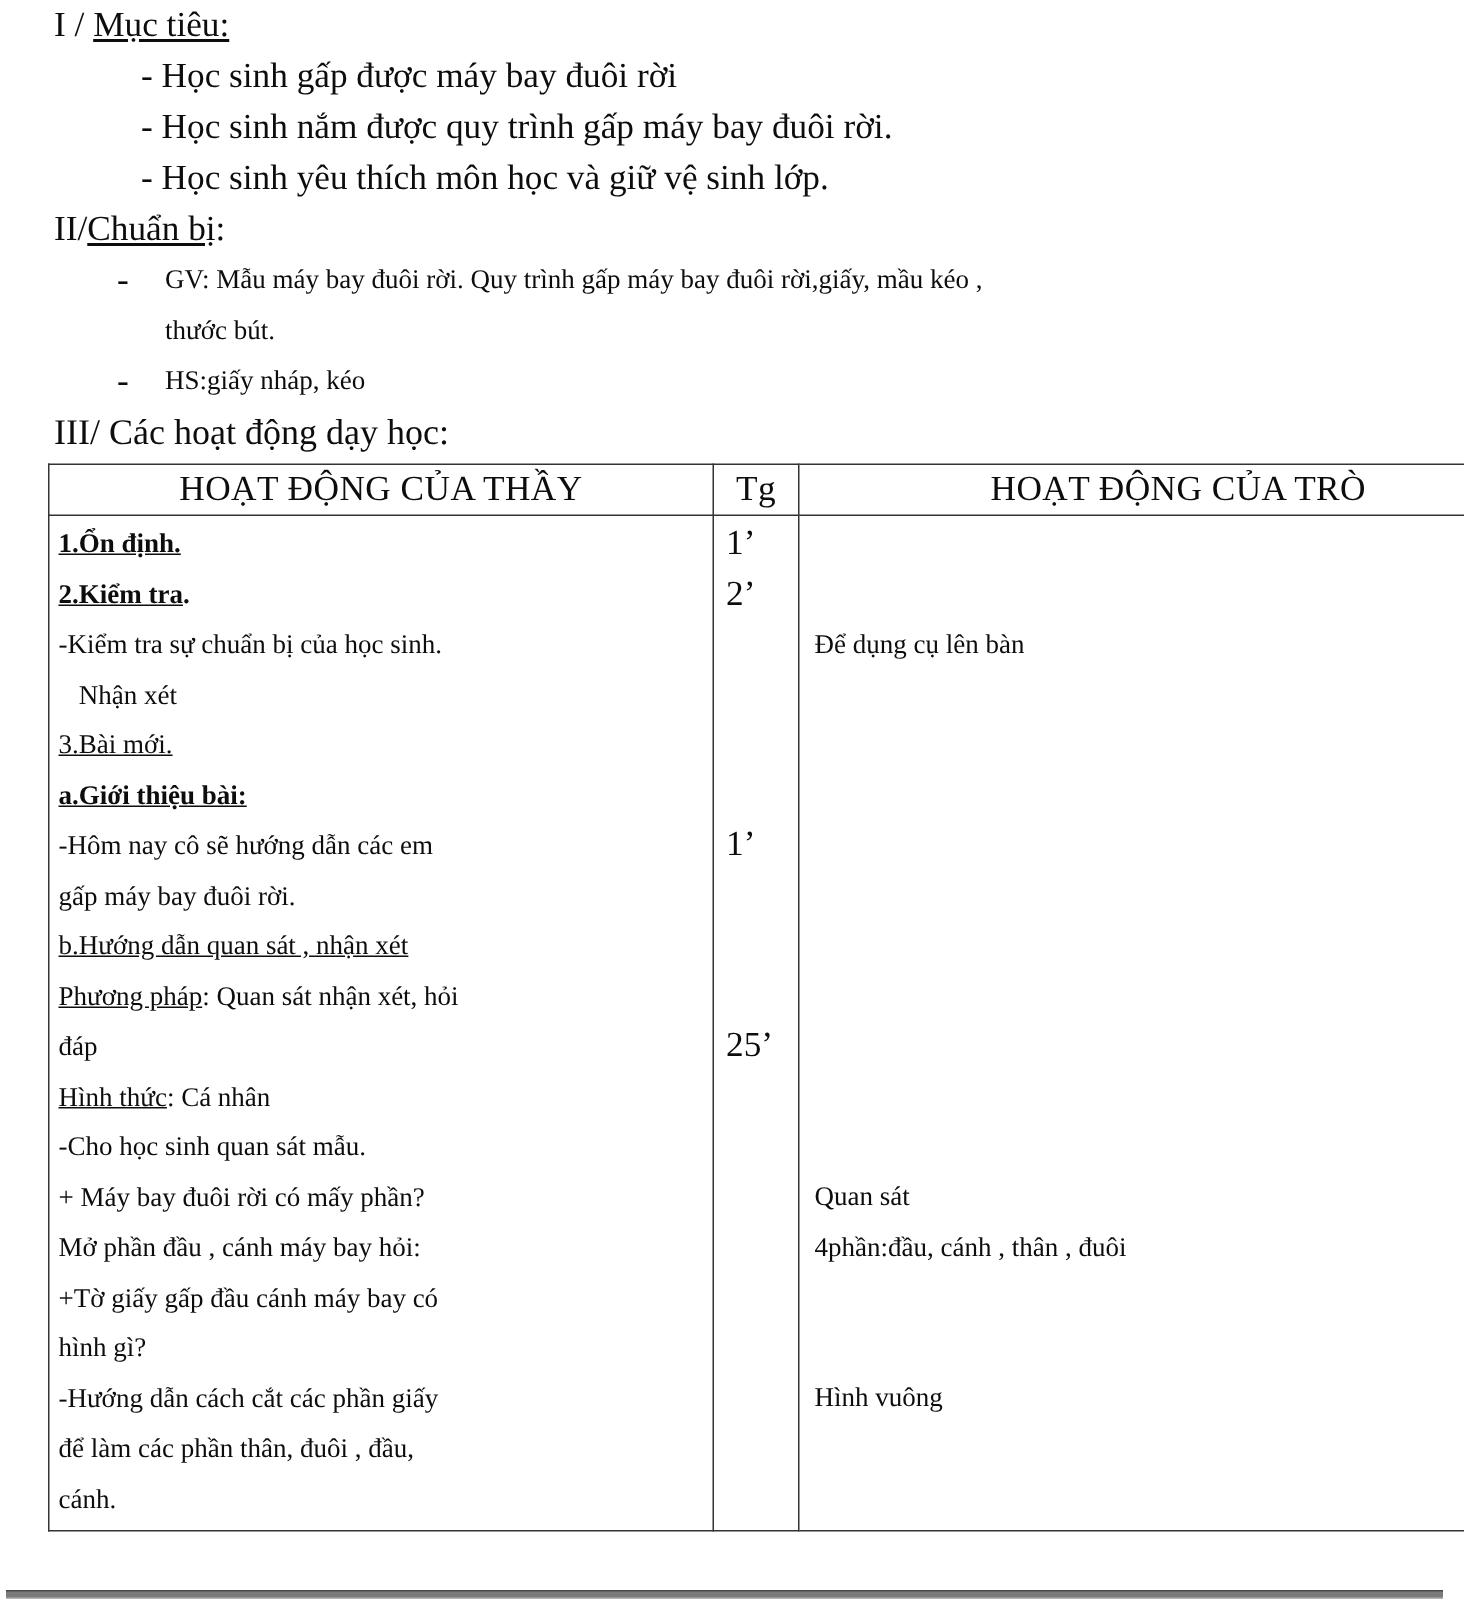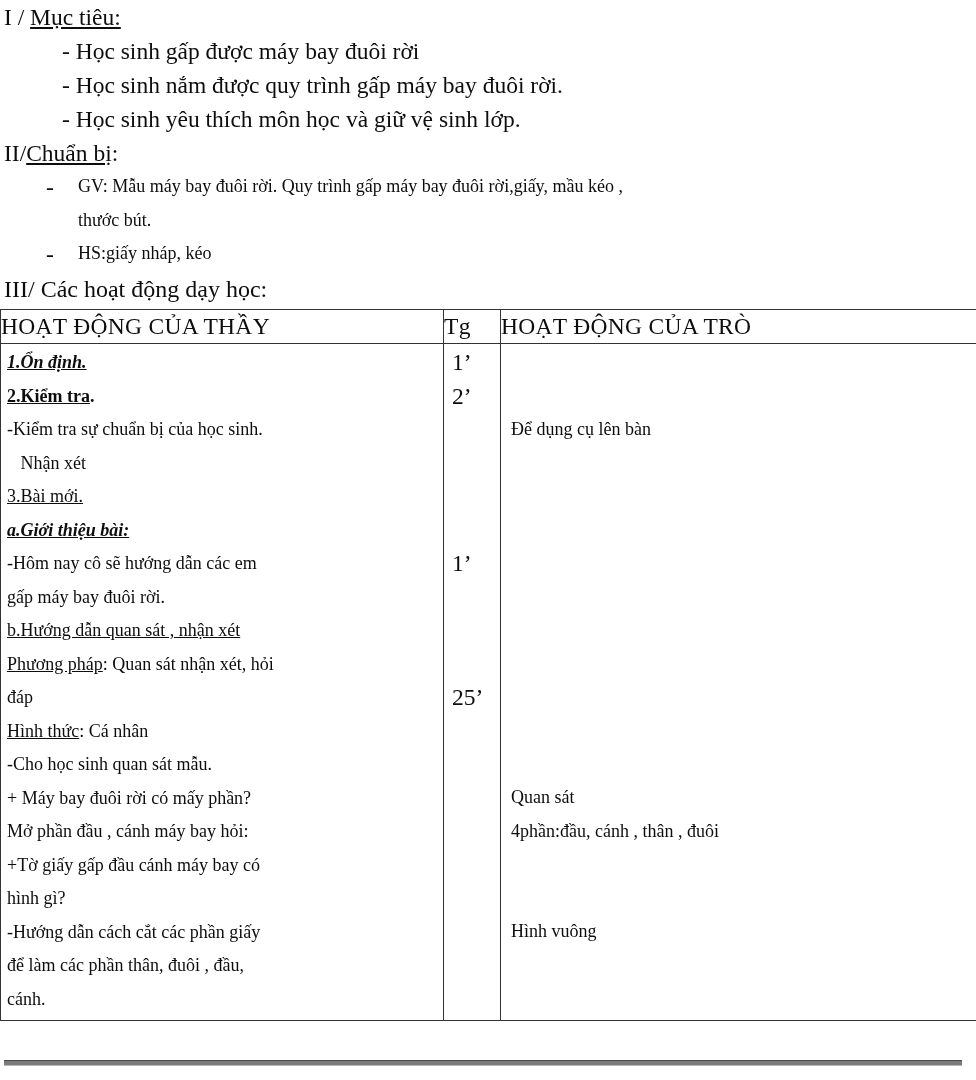--- a/index.html
+++ b/index.html
@@ -14,20 +14,21 @@
     font-family: "Liberation Serif", "DejaVu Serif", serif;
     color: #0d0d0d;
     position: relative;
   }
 
   .page {
     position: relative;
     width: 976px;
     height: 876px;
     box-sizing: border-box;
+    padding-left: 32px;
   }
 
   
   .intro {
     padding: 0 4px 0 4px;
   }
 
   .sec-line {
     font-size: 23.5px;
     line-height: 34px;
@@ -76,21 +77,21 @@
     vertical-align: top;
     padding: 0;
     font-weight: normal;
   }
   .col-a { width: 443px; }
   .col-b { width: 57px; }
   .col-c { width: 506px; }
 
   .hdr-cell {
     height: 33px;
-    text-align: left;
+    text-align: center;
     font-size: 23.5px;
     line-height: 33px;
     letter-spacing: .3px;
     white-space: nowrap;
   }
 
   .cell-inner {
     padding: 2px 4px 4px 6px;
   }
   .cell-b .cell-inner {
@@ -101,21 +102,21 @@
   }
 
   .ln {
     font-size: 18px;
     line-height: 33.5px;
     white-space: pre;
   }
   .ln.bold { font-weight: bold; }
   .ln .u { text-decoration: underline; }
   .ln.ul { text-decoration: underline; }
-  .ln.bold.ul { text-decoration: underline; font-weight: bold; font-style: italic; }
+  .ln.bold.ul { text-decoration: underline; font-weight: bold; }
 
   .spacer-33 { height: 33.5px; }
   .spacer-67 { height: 67px; }
   .spacer-100 { height: 100px; }
   .spacer-134 { height: 134px; }
   .spacer-201 { height: 201px; }
 
   .tg-ln {
     font-size: 23.5px;
     line-height: 33.5px;

